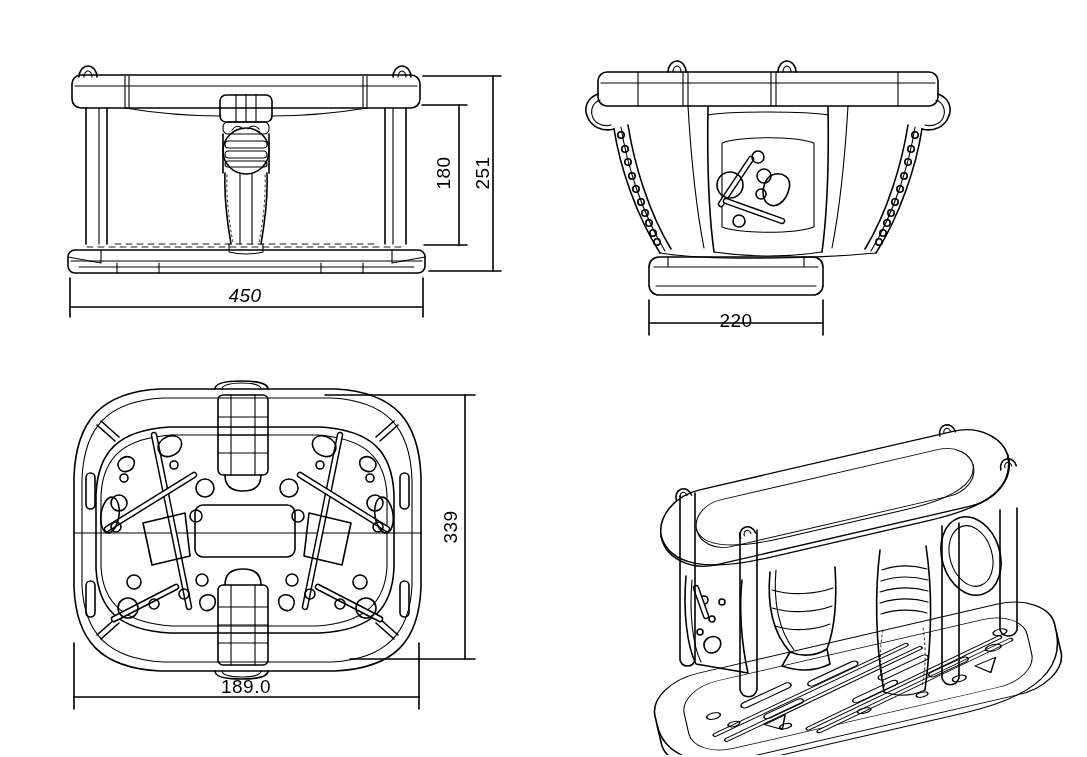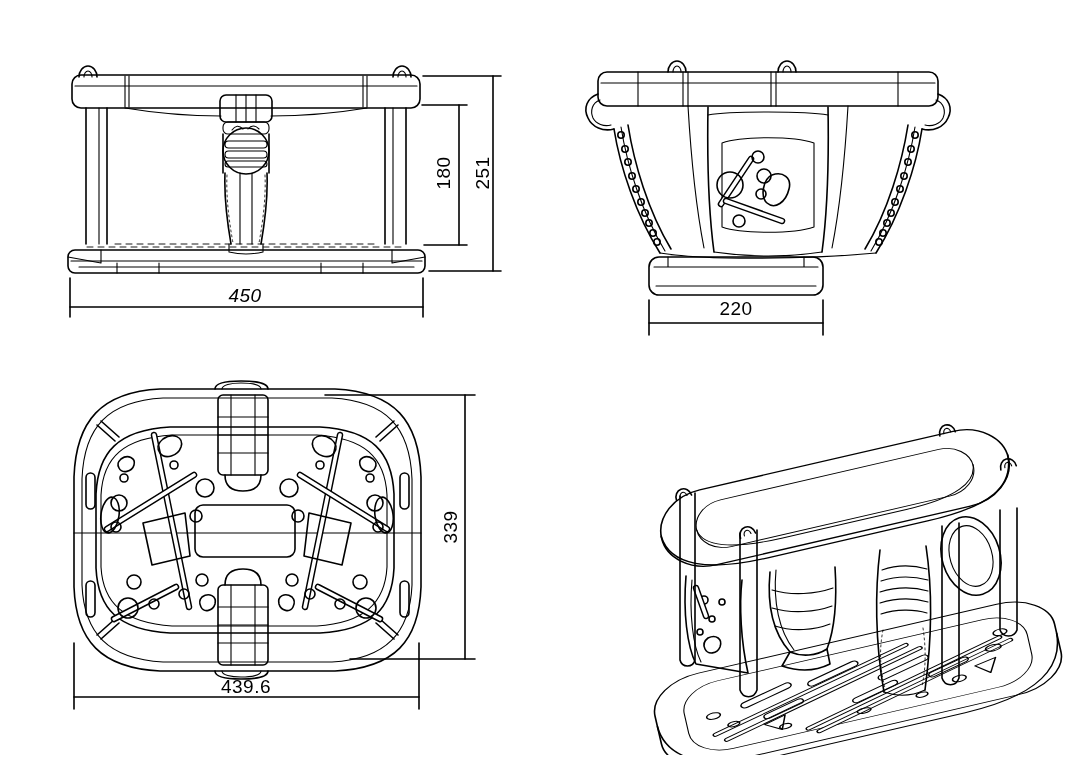--- a/index.html
+++ b/index.html
@@ -170,21 +170,21 @@
       <g>
         <path class="w1" d="M80,208 C130,216 230,214 296,208"></path>
         <rect x="69" y="212" width="174" height="38" rx="10"></rect>
         <path class="w1" d="M74,222 H238 M88,212 V222 M224,212 V222 M76,241 H236"></path>
       </g>
       <g class="dimg">
         <path d="M69,255 V290 M243,255 V290"></path>
         <path d="M69,278 H243" marker-start="url(#arrS)" marker-end="url(#arrS)"></path>
       </g>
     </svg>
-    <span class="dimlabel" style="left:106px;top:252px;width:100px;">220</span>
+    <span class="dimlabel" style="left:106px;top:264px;width:100px;">220</span>
   </section>
 
   <section class="view v-bottom">
     <svg width="440" height="340" viewBox="0 0 440 340">
       <defs>
         <marker id="arrB" markerWidth="15" markerHeight="10" refX="0" refY="0" orient="auto-start-reverse" markerUnits="userSpaceOnUse">
           <path class="arrhead" d="M0,0 L-14,3.2 L-14,-3.2 Z"></path>
         </marker>
       </defs>
       <g>
@@ -246,21 +246,21 @@
       <use href="#bdecoL" transform="translate(384,0) scale(-1,1)"></use>
       <g class="dimg">
         <path d="M19,268 V334 M364,268 V334"></path>
         <path d="M19,322 H364" marker-start="url(#arrB)" marker-end="url(#arrB)"></path>
       </g>
       <g class="dimg">
         <path d="M270,20 H420 M295,284 H420"></path>
         <path d="M410,20 V284" marker-start="url(#arrB)" marker-end="url(#arrB)"></path>
       </g>
     </svg>
-    <span class="dimlabel" style="left:131px;top:300px;width:120px;">439.6</span>
+    <span class="dimlabel" style="left:131px;top:300px;width:120px;">189.0</span>
     <span class="dimlabel vert" style="left:366px;top:140px;width:60px;height:24px;">339</span>
   </section>
 
   <section class="view v-iso">
     <svg width="450" height="355" viewBox="0 0 450 355">
       <g transform="translate(228,284) rotate(-13) scale(1,0.62)">
         <rect x="-205" y="-75" width="410" height="150" rx="52"></rect>
         <path d="M-205,-6 C-204,52 -162,84 -96,84 H98 C166,84 203,54 205,-8"></path>
         <rect class="w1" x="-176" y="-56" width="352" height="112" rx="40"></rect>
         <g class="w1">

